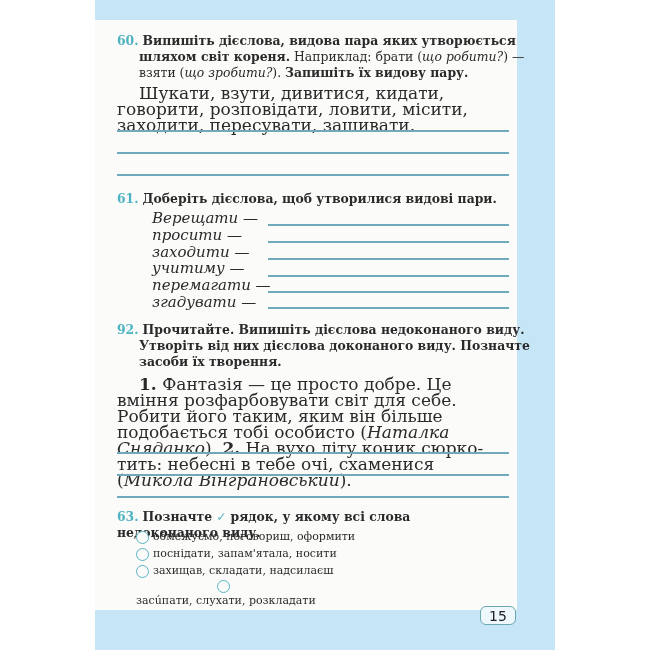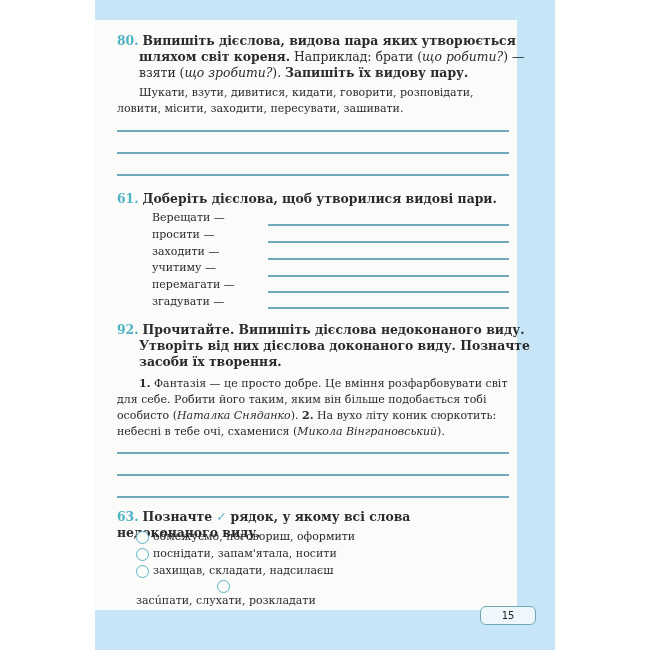--- a/index.html
+++ b/index.html
@@ -6,39 +6,39 @@
   body { width:650px; height:650px; background:#ffffff; position:relative; overflow:hidden;
          font-family:"DejaVu Serif","Liberation Serif",serif; color:#2a2a2a; }
   .page-bg { position:absolute; left:95px; top:0; width:460px; height:650px; background:#c6e6f7; }
   .content { position:absolute; left:95px; top:20px; width:422px; height:590px; background:#fbfbfa; }
   .ex { position:absolute; left:117px; width:392px; font-size:12.4px; line-height:16px; }
   .num { color:#4fb3c4; font-weight:bold; margin-right:4px; }
   .task { font-weight:bold; }
   .hang { padding-left:22px; text-indent:-22px; }
   .plain { font-weight:normal; }
   .it { font-style:italic; font-weight:normal;margin-top:36px; }
-  .para { text-indent:22px; font-size:11px; line-height:16px; }
+  .para { text-indent:22px; font-size:17px; line-height:16px; }
   .rule { position:absolute; height:1.5px; background:#6fa9ba; }
-  .pairs { position:absolute; left:152px; top:210px; font-size:11px; line-height:16.8px; }
+  .pairs { position:absolute; left:152px; top:210px; font-size:15px; line-height:16.8px;font-style:italic; }
   .pair-line { position:absolute; left:268px; width:241px; height:1.5px; background:#6fa9ba; }
   .opt { position:absolute; left:136px; font-size:11px; line-height:16px; display:flex; align-items:center; }
   .circle { width:13px; height:13px; border:1.6px solid #5ab4c4; border-radius:50%; margin-right:4px; box-sizing:border-box; background:#fbfbfa; }
   .check { color:#5ab4c4; font-weight:normal; }
-  .pageno { position:absolute; left:480px; top:606px; width:56px; height:19px; border:1.6px solid #6aa8b2; border-radius:6px;
-            background:#eef8fc; font-family:"DejaVu Sans","Liberation Sans",sans-serif; font-size:10px;
+  .pageno { position:absolute; left:480px; top:606px; width:36px; height:19px; border:1.6px solid #6aa8b2; border-radius:6px;
+            background:#eef8fc; font-family:"DejaVu Sans","Liberation Sans",sans-serif; font-size:14px;
             display:flex; align-items:center; justify-content:center; color:#222; box-sizing:border-box; }
 </style>
 </head>
 <body>
 
 <div class="page-bg"></div>
 <div class="content"></div>
 
 <div class="ex hang" style="top:33px;">
-  <span class="num">80.</span><span class="task">Випишіть дієслова, видова пара яких утворюється шляхом світ кореня.</span>
+  <span class="num">60.</span><span class="task">Випишіть дієслова, видова пара яких утворюється шляхом світ кореня.</span>
   <span class="plain">Наприклад: брати (</span><span class="it">що робити?</span><span class="plain">) — взяти (</span><span class="it">що зробити?</span><span class="plain">).</span>
   <span class="task">Запишіть їх видову пару.</span>
 </div>
 <div class="ex para" style="top:85px;">Шукати, взути, дивитися, кидати, говорити, розповідати, ловити, місити, заходити, пересувати, зашивати.</div>
 <div class="rule" style="left:117px; width:392px; top:130px;"></div>
 <div class="rule" style="left:117px; width:392px; top:152px;"></div>
 <div class="rule" style="left:117px; width:392px; top:174px;"></div>
 
 <div class="ex" style="top:191px;">
   <span class="num">61.</span><span class="task">Доберіть дієслова, щоб утворилися видові пари.</span>

